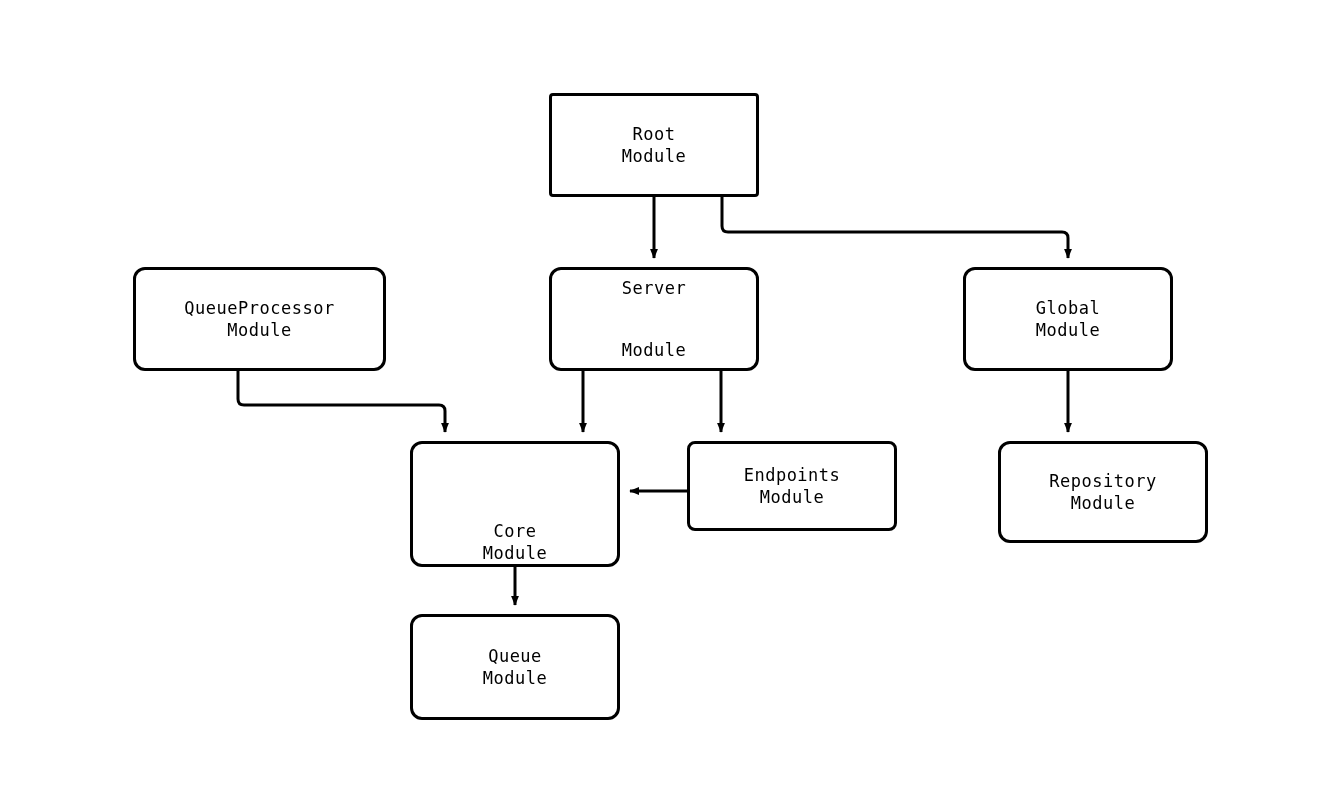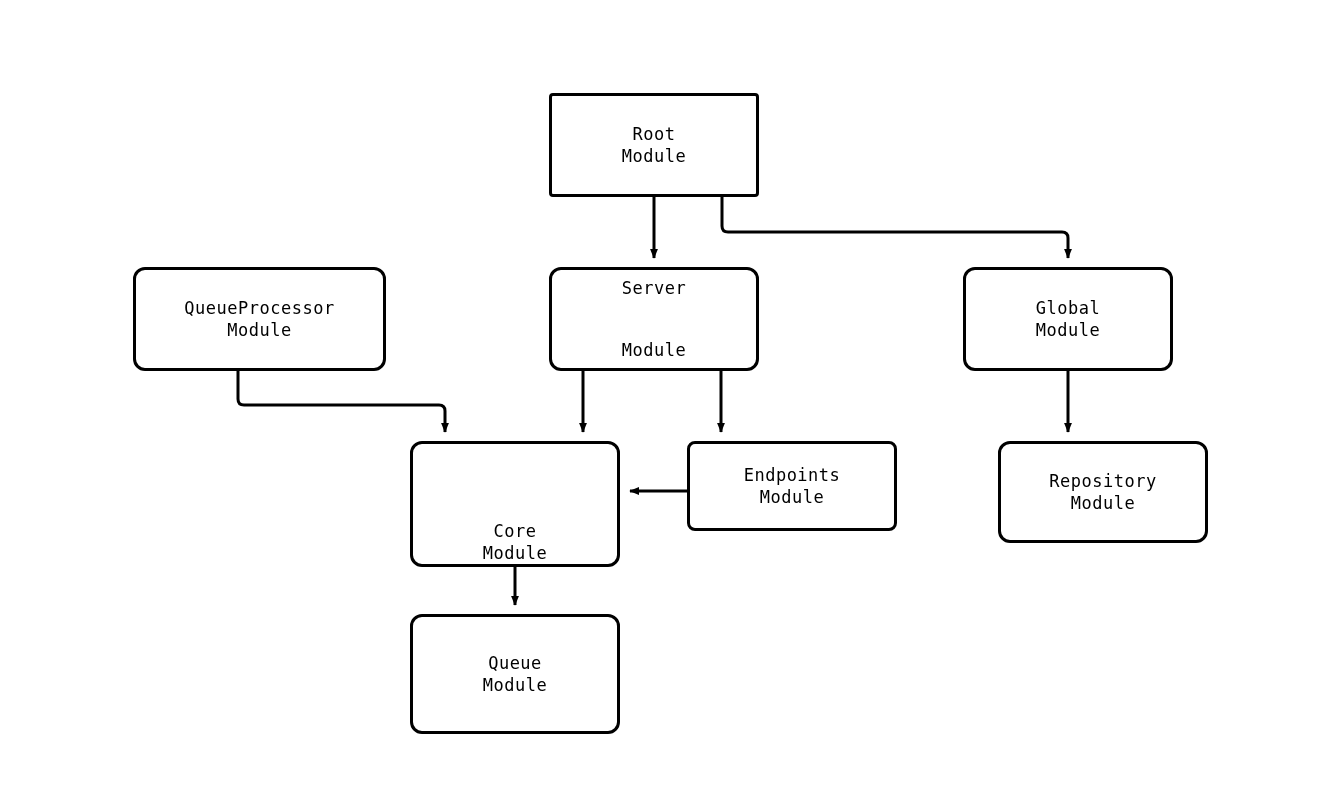--- a/index.html
+++ b/index.html
@@ -90,19 +90,19 @@
         <div class="node-line">Module</div>
       </div>
       <div class="node" style="left: 687px; top: 441px; width: 210px; height: 90px; border-color: rgb(0, 0, 0); border-width: 3px; border-radius: 8px;">
         <div class="node-line">Endpoints</div>
         <div class="node-line">Module</div>
       </div>
       <div class="node" style="left: 998px; top: 441px; width: 210px; height: 102px; border-color: rgb(0, 0, 0); border-width: 3px; border-radius: 12px;">
         <div class="node-line">Repository</div>
         <div class="node-line">Module</div>
       </div>
-      <div class="node" style="left: 410px; top: 614px; width: 210px; height: 120px; border-color: rgb(0, 0, 0); border-width: 3px; border-radius: 12px;">
+      <div class="node" style="left: 410px; top: 614px; width: 210px; height: 106px; border-color: rgb(0, 0, 0); border-width: 3px; border-radius: 12px;">
         <div class="node-line">Queue</div>
         <div class="node-line">Module</div>
       </div>
     </div>
 
 </div>
 
 </body></html>

